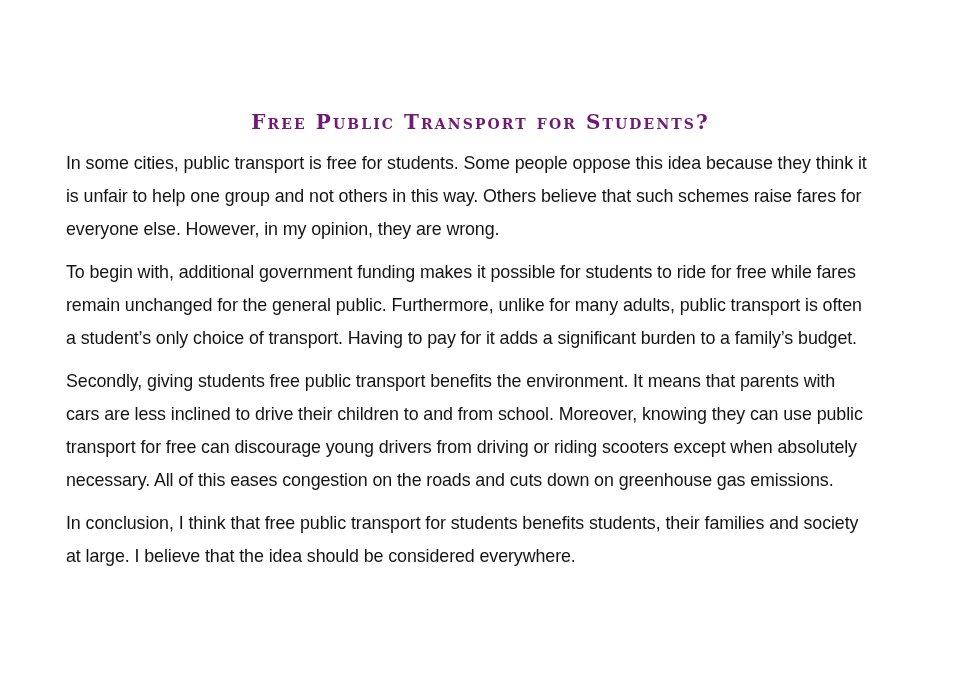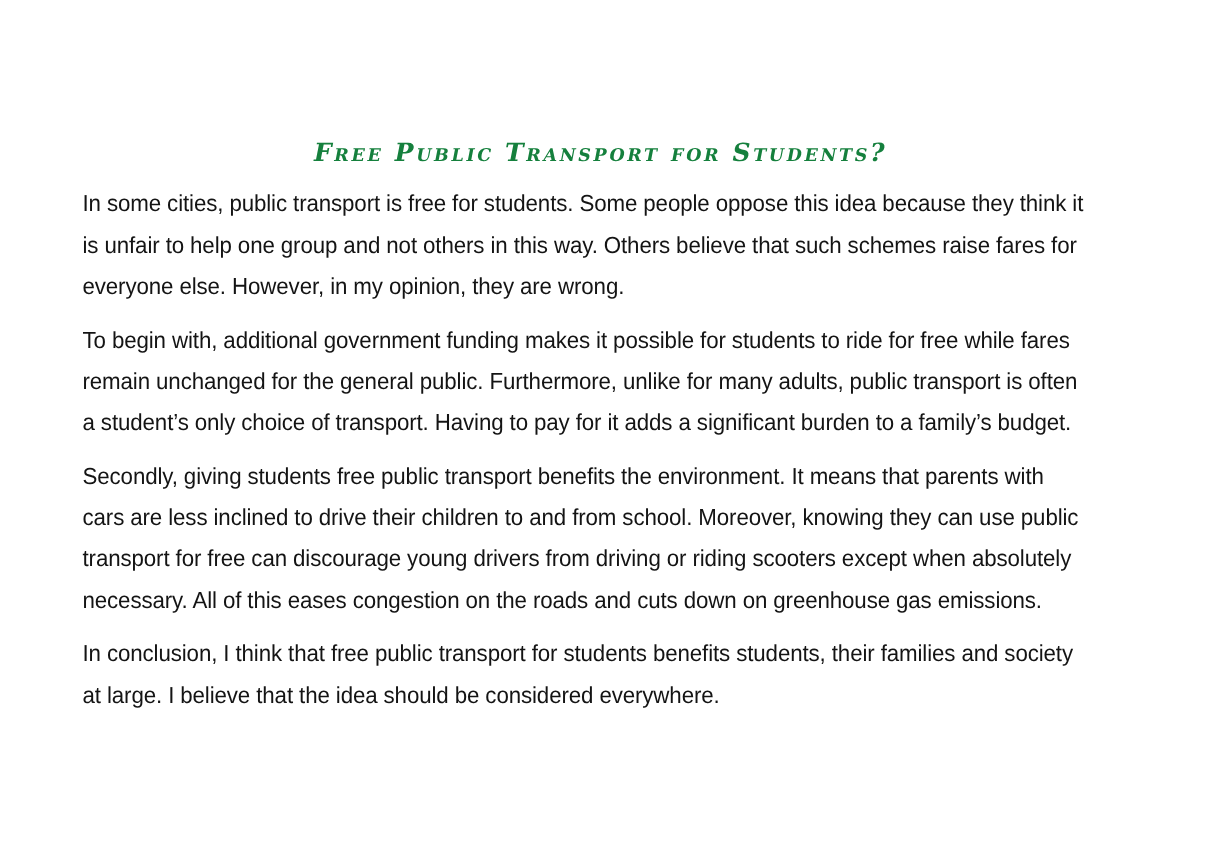--- a/index.html
+++ b/index.html
@@ -20,26 +20,25 @@
     height: 691px;
     box-sizing: border-box;
     padding: 110px 68px 0 66px;
   }
   .doc-title {
     text-align: center;
     font-family: "DejaVu Serif", serif;
     font-weight: bold;
     font-size: 20px;
     letter-spacing: 2.1px;
-    color: #15803d;
+    color: #701a75;
     margin: 0 0 12px 0;
     padding-right: 6px;
     font-variant: small-caps;
     text-transform: none;
-    font-style: italic;
   }
   .body-text {
     font-family: Liberation Sans, sans-serif;
     font-size: 18.5px;
     line-height: 33px;
     color: #141414;
     letter-spacing: -0.1px;
   }
   .body-text p {
     margin: 0 0 10px 0;

